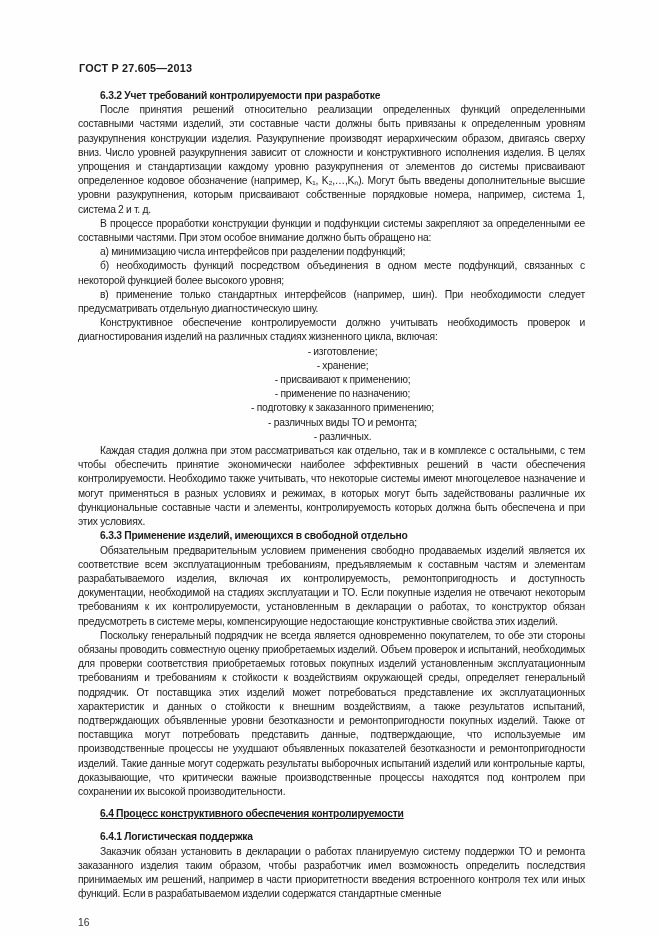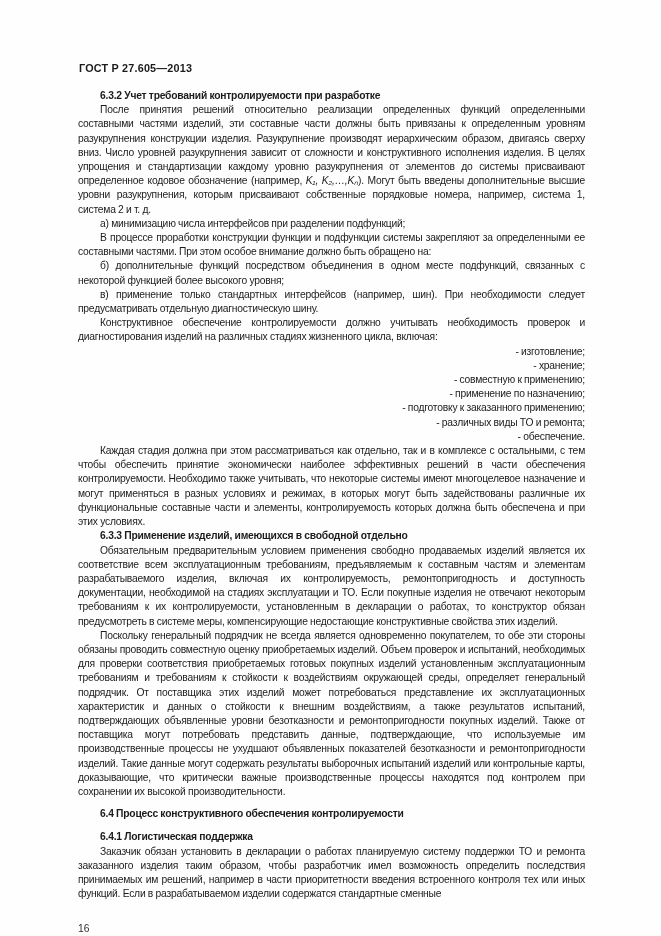--- a/index.html
+++ b/index.html
@@ -34,71 +34,71 @@
     line-height: 14.2px;
     letter-spacing: -0.22px;
     word-spacing: -0.2px;
   }
   .content p { margin: 0; }
   .para {
     text-align: justify;
     text-indent: 22px;
   }
   .dash-item {
-    text-align: right;
+    text-align: center;
     text-indent: 22px;
   }
   .heading {
     font-weight: bold;
     text-indent: 22px;
     text-align: left;
   }
   .h64 {
     margin-top: 8px !important;
     margin-bottom: 9px !important;
+    text-decoration: underline;
   }
   .formula {
-    font-style: italic;
   }
   .page-number {
-    margin-top: 21px;
+    margin-top: 15px;
     letter-spacing: 0;
     color: #333;
   }
 </style>
 </head>
 <body>
 
 <div class="page">
 
   <div class="doc-header">ГОСТ Р 27.605—2013</div>
 
   <div class="content">
 
     <p class="heading">6.3.2  Учет требований контролируемости при разработке</p>
 
     <p class="para"><span>После принятия решений относительно реализации определенных функций определенными составными частями изделий, эти составные части должны быть привязаны к определенным уровням разукрупнения конструкции изделия. Разукрупнение производят иерархическим образом, двигаясь сверху вниз. Число уровней разукрупнения зависит от сложности и конструктивного исполнения изделия. В целях упрощения и стандартизации каждому уровню разукрупнения от элементов до системы присваивают определенное кодовое обозначение (например, </span><span class="formula">K₁, K₂,…,Kₙ</span><span>). Могут быть введены дополнительные высшие уровни разукрупнения, которым присваивают собственные порядковые номера, например, система 1, система 2 и т. д.</span></p>
 
+    <p class="para">В процессе проработки конструкции функции и подфункции системы закрепляют за определенными ее составными частями. При этом особое внимание должно быть обращено на:</p>
+
     <p class="para">а)  минимизацию числа интерфейсов при разделении подфункций;</p>
 
-    <p class="para">В процессе проработки конструкции функции и подфункции системы закрепляют за определенными ее составными частями. При этом особое внимание должно быть обращено на:</p>
-
-    <p class="para">б)  дополнительные функций посредством объединения в одном месте подфункций, связанных с некоторой функцией более высокого уровня;</p>
+    <p class="para">б)  необходимость функций посредством объединения в одном месте подфункций, связанных с некоторой функцией более высокого уровня;</p>
 
     <p class="para">в)  применение только стандартных интерфейсов (например, шин). При необходимости следует предусматривать отдельную диагностическую шину.</p>
 
     <p class="para">Конструктивное обеспечение контролируемости должно учитывать необходимость проверок и диагностирования изделий на различных стадиях жизненного цикла, включая:</p>
 
     <p class="dash-item">- изготовление;</p>
     <p class="dash-item">- хранение;</p>
-    <p class="dash-item">- совместную к применению;</p>
+    <p class="dash-item">- присваивают к применению;</p>
     <p class="dash-item">- применение по назначению;</p>
     <p class="dash-item">- подготовку к заказанного применению;</p>
     <p class="dash-item">- различных виды ТО и ремонта;</p>
-    <p class="dash-item">- обеспечение.</p>
+    <p class="dash-item">- различных.</p>
 
     <p class="para">Каждая стадия должна при этом рассматриваться как отдельно, так и в комплексе с остальными, с тем чтобы обеспечить принятие экономически наиболее эффективных решений в части обеспечения контролируемости. Необходимо также учитывать, что некоторые системы имеют многоцелевое назначение и могут применяться в разных условиях и режимах, в которых могут быть задействованы различные их функциональные составные части и элементы, контролируемость которых должна быть обеспечена и при этих условиях.</p>
 
     <p class="heading">6.3.3  Применение изделий, имеющихся в свободной отдельно</p>
 
     <p class="para">Обязательным предварительным условием применения свободно продаваемых изделий является их соответствие всем эксплуатационным требованиям, предъявляемым к составным частям и элементам разрабатываемого изделия, включая их контролируемость, ремонтопригодность и доступность документации, необходимой на стадиях эксплуатации и ТО. Если покупные изделия не отвечают некоторым требованиям к их контролируемости, установленным в декларации о работах, то конструктор обязан предусмотреть в системе меры, компенсирующие недостающие конструктивные свойства этих изделий.</p>
 
     <p class="para">Поскольку генеральный подрядчик не всегда является одновременно покупателем, то обе эти стороны обязаны проводить совместную оценку приобретаемых изделий. Объем проверок и испытаний, необходимых для проверки соответствия приобретаемых готовых покупных изделий установленным эксплуатационным требованиям и требованиям к стойкости к воздействиям окружающей среды, определяет генеральный подрядчик. От поставщика этих изделий может потребоваться представление их эксплуатационных характеристик и данных о стойкости к внешним воздействиям, а также результатов испытаний, подтверждающих объявленные уровни безотказности и ремонтопригодности покупных изделий. Также от поставщика могут потребовать представить данные, подтверждающие, что используемые им производственные процессы не ухудшают объявленных показателей безотказности и ремонтопригодности изделий. Такие данные могут содержать результаты выборочных испытаний изделий или контрольные карты, доказывающие, что критически важные производственные процессы находятся под контролем при сохранении их высокой производительности.</p>
 
     <p class="heading h64">6.4  Процесс конструктивного обеспечения контролируемости</p>

